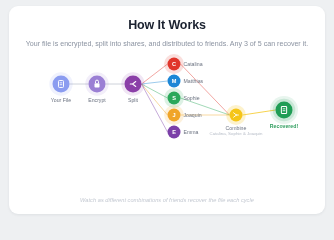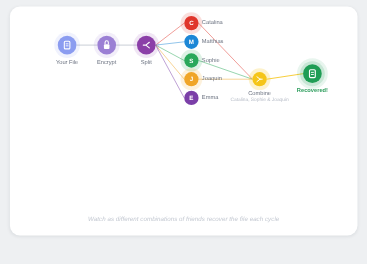--- a/index.html
+++ b/index.html
@@ -93,20 +93,24 @@
     text-align: center;
   }
   .node-label.green { color: #2f9e5e; font-weight: bold; }
 </style>
 </head>
 <body>
 
 <div class="page">
   <div class="card">
 
+    <div class="card-head">
+      <h1 class="title">How It Works</h1>
+      <p class="subtitle">Your file is encrypted, split into shares, and distributed to friends. Any 3 of 5 can recover it.</p>
+    </div>
 
     <div class="stage">
       <svg id="diagram" width="316" height="132" viewBox="0 0 316 132">
           <line x1="60.5" y1="31" x2="79.5" y2="31" stroke="#c8cdd6" stroke-width="0.9"></line>
           <line x1="96.5" y1="31" x2="115.5" y2="31" stroke="#c8cdd6" stroke-width="0.9"></line>
           <line x1="132.5" y1="31" x2="158.5" y2="11" stroke="rgba(224,53,43,0.55)" stroke-width="0.8"></line>
           <line x1="132.5" y1="31" x2="158.5" y2="28" stroke="rgba(29,135,214,0.55)" stroke-width="0.8"></line>
           <line x1="132.5" y1="31" x2="158.5" y2="45" stroke="rgba(42,168,90,0.55)" stroke-width="0.8"></line>
           <line x1="132.5" y1="31" x2="158.5" y2="62" stroke="rgba(240,165,40,0.55)" stroke-width="0.8"></line>
           <line x1="132.5" y1="31" x2="158.5" y2="79" stroke="rgba(123,63,168,0.55)" stroke-width="0.8"></line>

